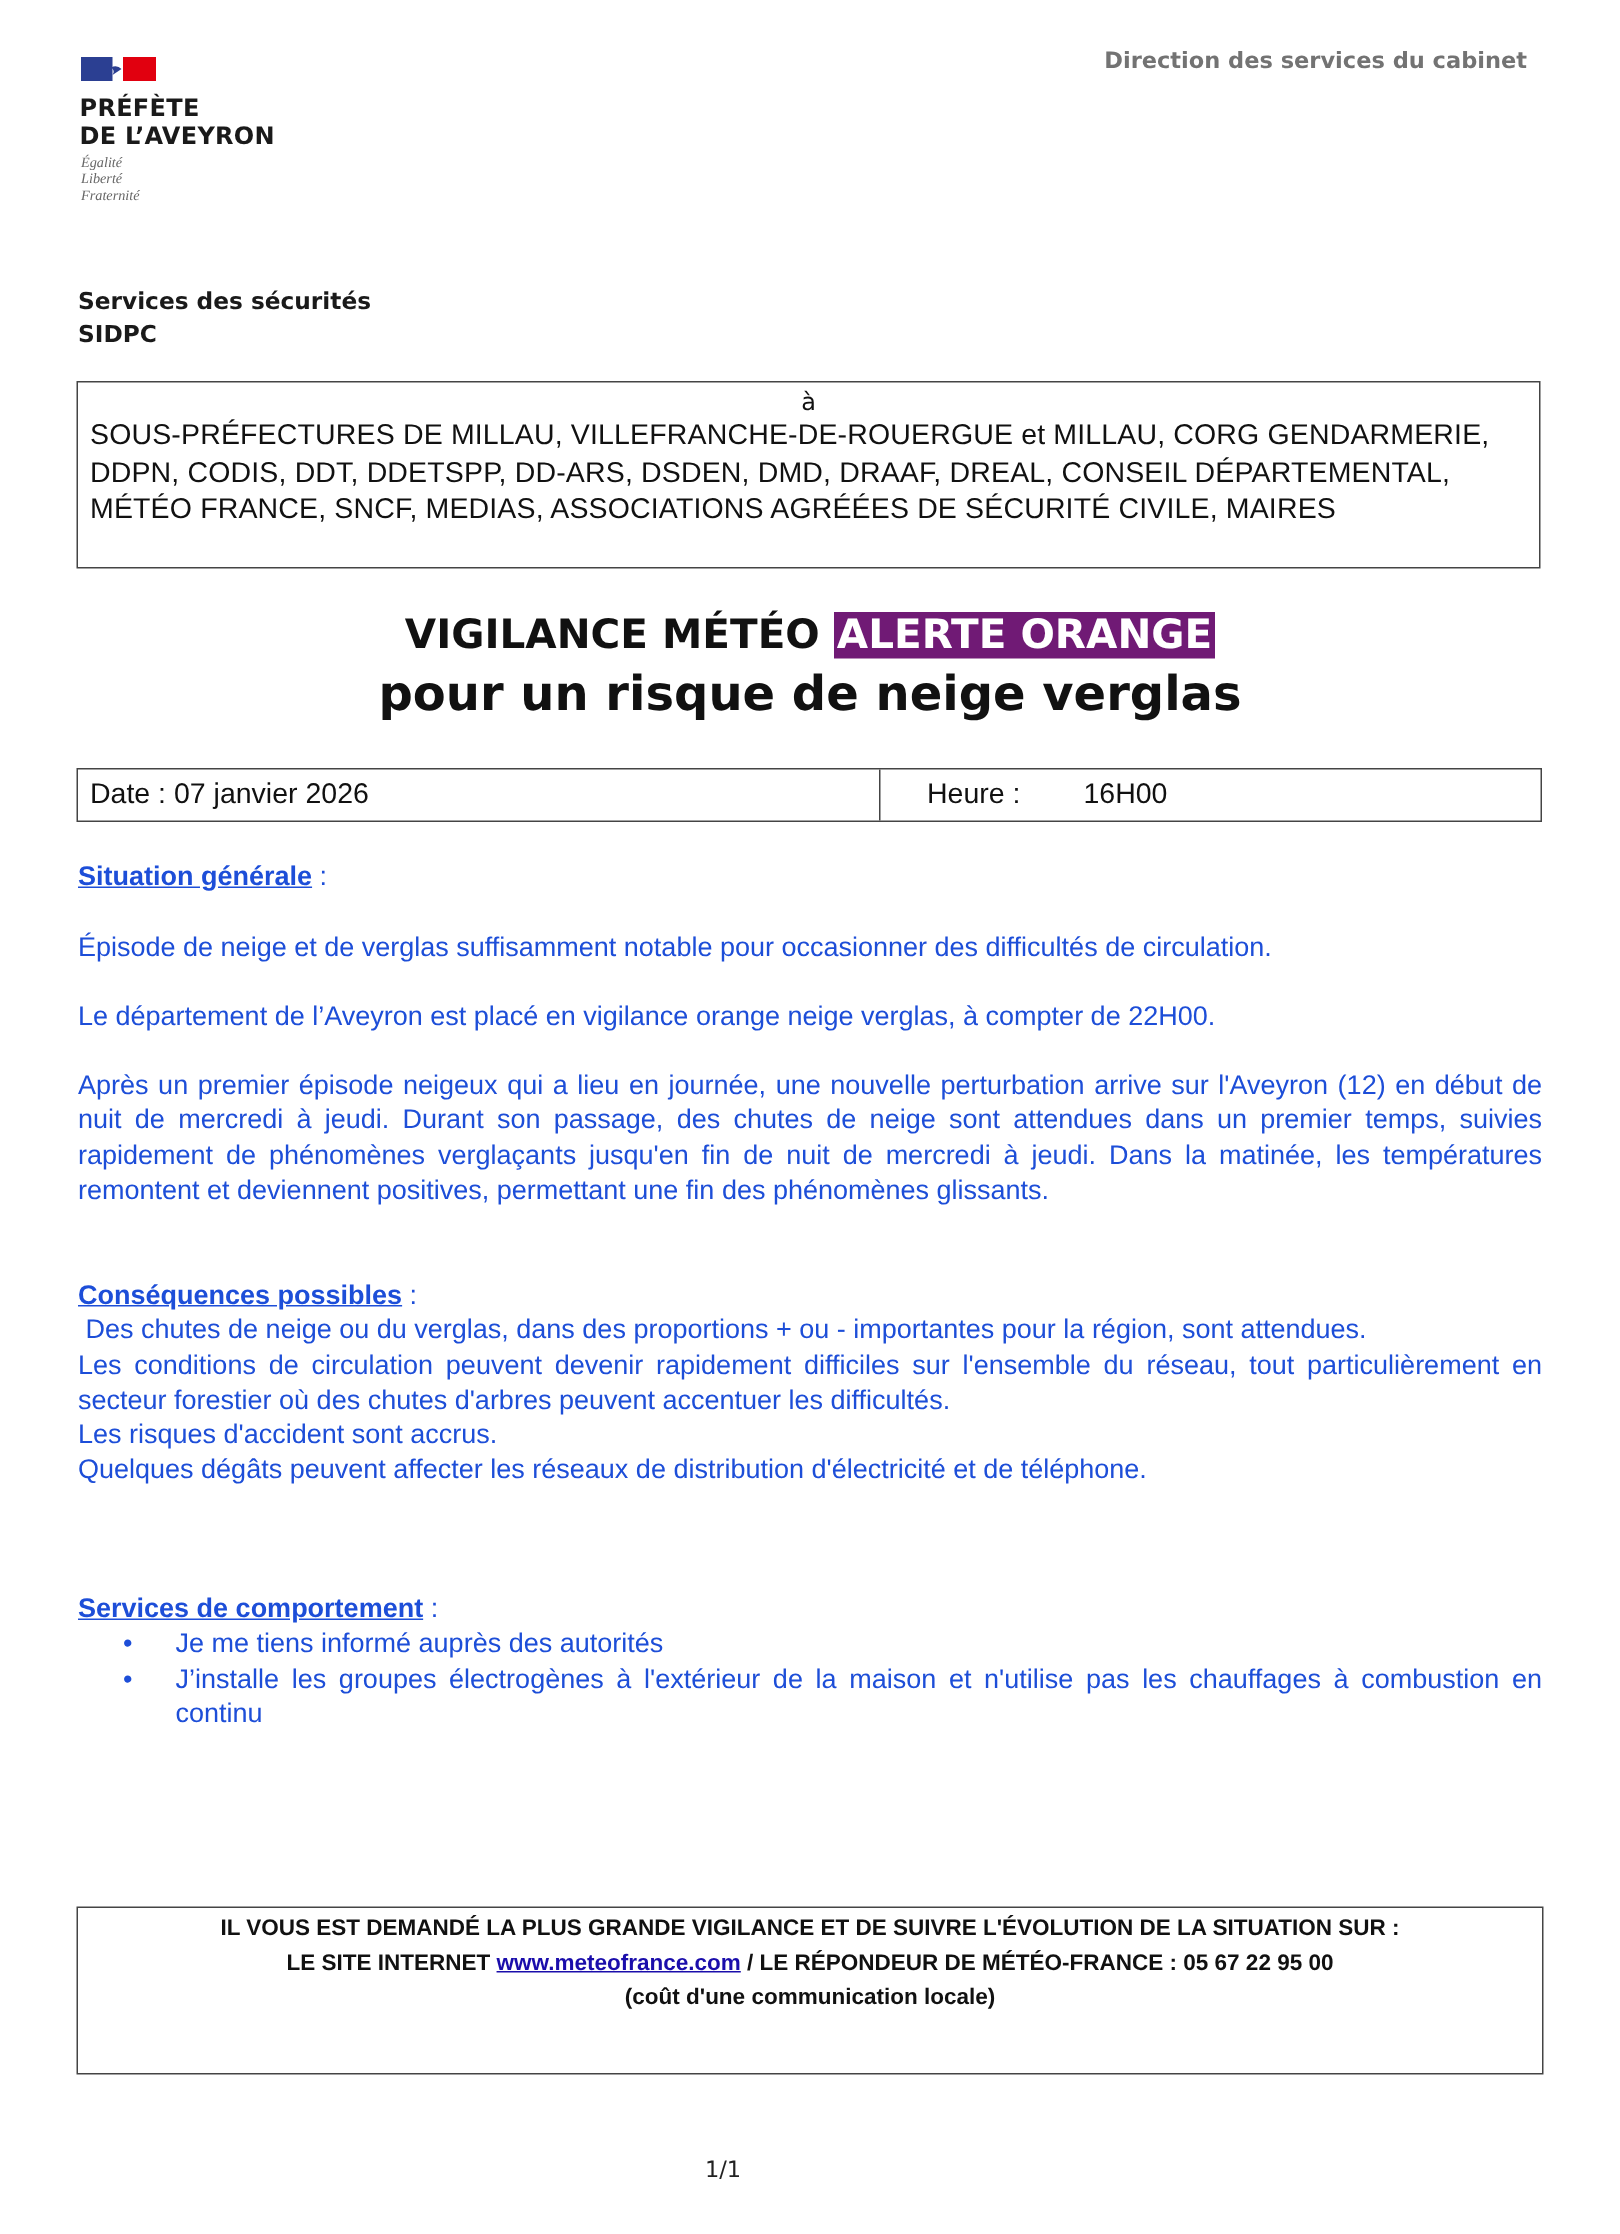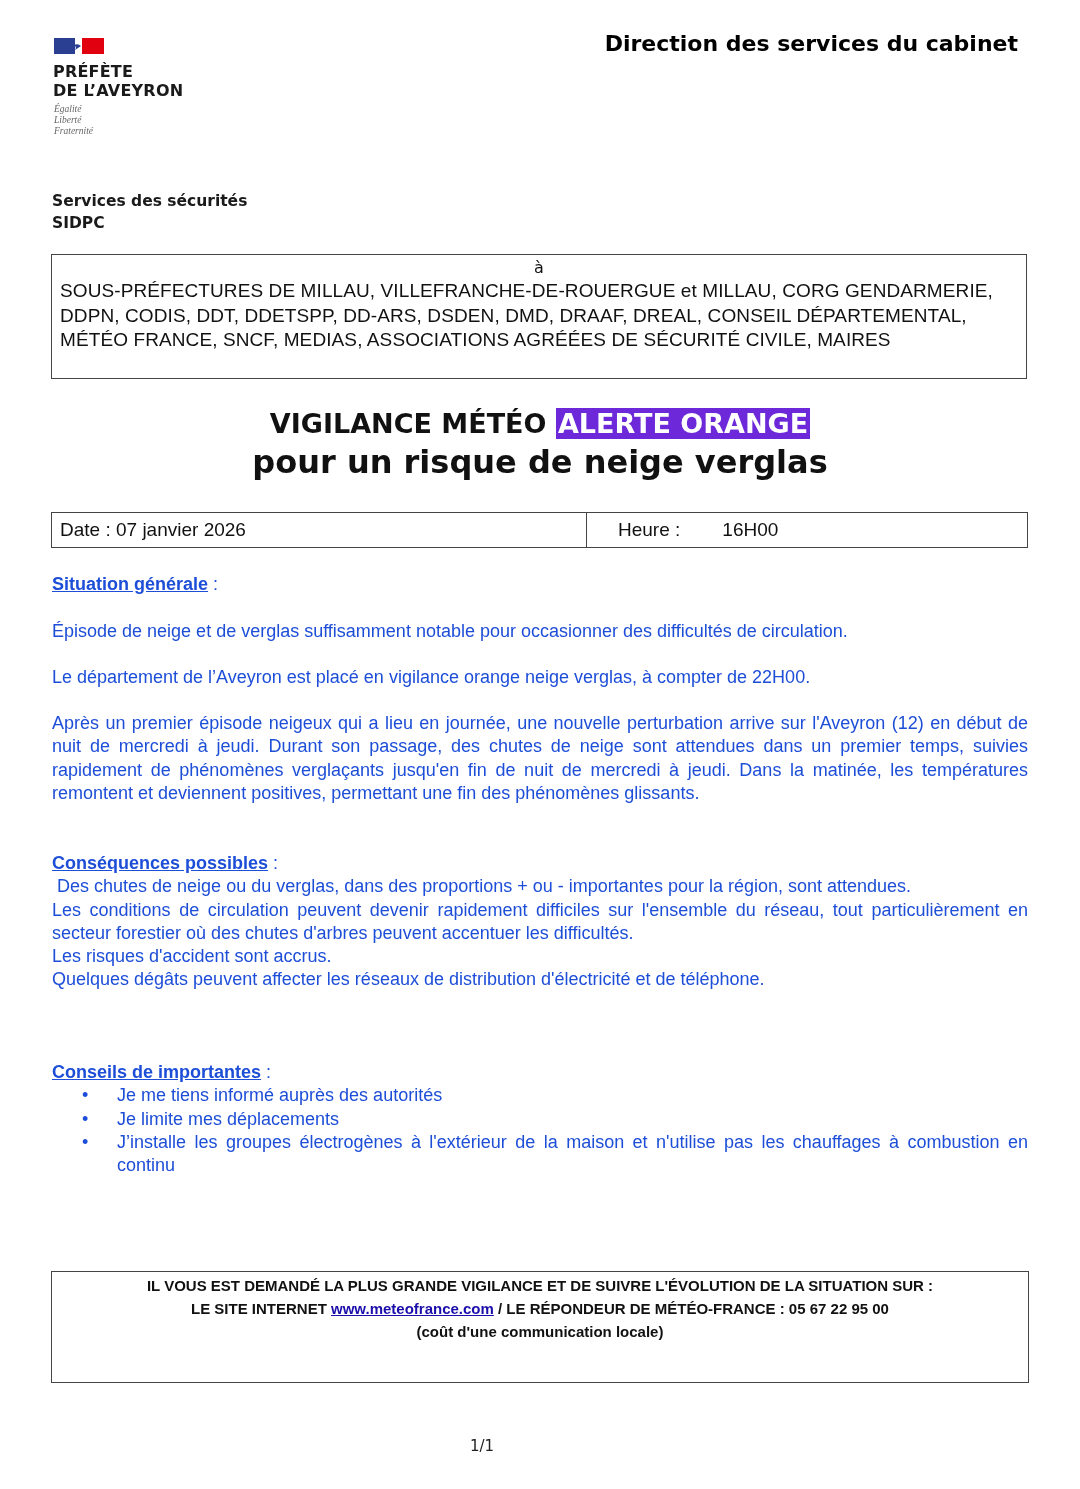--- a/index.html
+++ b/index.html
@@ -10,33 +10,33 @@
   
   .flag { left: 54px; top: 38px; width: 50px; height: 16px; }
   .flag .blue { position:absolute; left:0; top:0; width:21px; height:16px; background:#2b3f92; }
   .flag .red { position:absolute; left:28px; top:0; width:22px; height:16px; background:#e1000f; }
   .flag .mid { position:absolute; left:18px; top:4px; width:12px; height:10px; }
   .org-name { left: 53px; top: 62px; font-family: "DejaVu Sans", sans-serif; font-weight: bold;
               font-size: 16px; line-height: 19px; color: #1a1a1a; letter-spacing: 0.2px; }
   .motto { left: 54px; top: 104px; font-family: "Liberation Serif", serif; font-style: italic;
            font-size: 9.5px; line-height: 11px; color: #666; }
 
-  .direction { right: 62px; top: 31px; font-weight: bold; font-size: 22px; color: #000000; }
+  .direction { right: 62px; top: 31px; font-weight: bold; font-size: 15px; color: #737373; }
 
   .service { left: 52px; top: 190px; font-weight: bold; font-size: 15.5px; line-height: 22px; color: #1a1a1a; }
 
   
   .recipients { left: 51px; top: 254px; width: 976px; height: 125px; border: 1px solid #444; box-sizing: border-box; }
   .recipients .a { text-align: center; font-size: 16px; line-height: 20px; margin-top: 3px; }
   .recipients .list { font-family: "Liberation Sans", sans-serif; font-size: 19px; line-height: 24.5px;
                       padding-left: 8px; margin-top: 1px; letter-spacing: 0.1px; }
 
   
   .title { left: 0; width: 1080px; top: 404px; text-align: center; font-weight: bold; font-size: 27px; line-height: 40px; }
-  .title .alert { background: #6d28d9; color: #ffffff; padding: 0 2px; text-align: right; }
+  .title .alert { background: #701a75; color: #ffffff; padding: 0 2px; text-align: right; }
   .subtitle { left: 0; width: 1080px; top: 445px; text-align: center; font-weight: bold; font-size: 32px; line-height: 34px; }
 
   
   .datebox { left: 51px; top: 512px; width: 977px; height: 36px; border: 1px solid #444; box-sizing: border-box; display: flex; }
   .datebox .c1 { width: 526px; border-right: 1px solid #444; padding-left: 8px; font-family: "Liberation Sans", sans-serif; font-size: 19px; line-height: 34px; }
   .datebox .c2 { flex: 1; padding-left: 7px; font-family: "Liberation Sans", sans-serif; font-size: 19px; line-height: 34px; margin-left: 24px; }
   .datebox .hv { margin-left: 42px; }
 
   
   .body { left: 52px; width: 976px; font-family: "Liberation Sans", sans-serif; font-size: 18px; line-height: 23.3px; color: #1d4ed8; }
@@ -114,25 +114,24 @@
     <span class="head">Conséquences possibles</span><span> :</span>
   </div>
   <div class="just" style="white-space:pre-wrap;"> Des chutes de neige ou du verglas, dans des proportions + ou - importantes pour la région, sont attendues.</div>
   <div class="just">Les conditions de circulation peuvent devenir rapidement difficiles sur l'ensemble du réseau, tout particulièrement en secteur forestier où des chutes d'arbres peuvent accentuer les difficultés.</div>
   <div>Les risques d'accident sont accrus.</div>
   <div>Quelques dégâts peuvent affecter les réseaux de distribution d'électricité et de téléphone.</div>
 </div>
 
 <div class="abs body" style="top:1061px;">
   <div>
-    <span class="head">Conseils de importantes</span><span> :</span>
+    <span class="head">Services de comportement</span><span> :</span>
   </div>
   <ul class="advice">
     <li>Je me tiens informé auprès des autorités</li>
-    <li>Je limite mes déplacements</li>
     <li>J’installe les groupes électrogènes à l'extérieur de la maison et n'utilise pas les chauffages à combustion en continu</li>
   </ul>
 </div>
 
 <div class="abs footbox">
   <div>IL VOUS EST DEMANDÉ LA PLUS GRANDE VIGILANCE ET DE SUIVRE L'ÉVOLUTION DE LA SITUATION SUR :</div>
   <div>
     <span style="white-space:pre;">LE SITE INTERNET </span><a href="#">www.meteofrance.com</a><span style="white-space:pre;"> / LE RÉPONDEUR DE MÉTÉO-FRANCE : 05 67 22 95 00</span>
   </div>
   <div>(coût d'une communication locale)</div>

